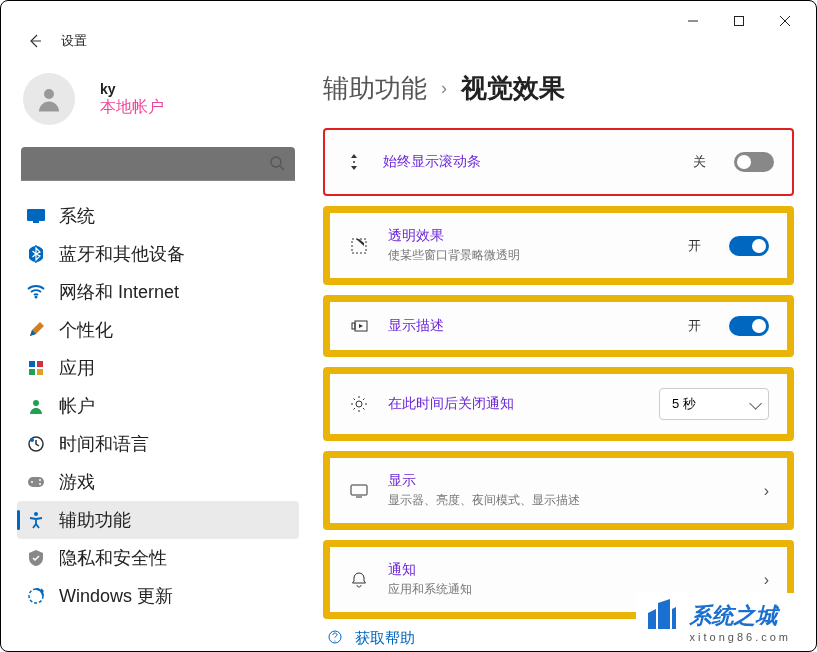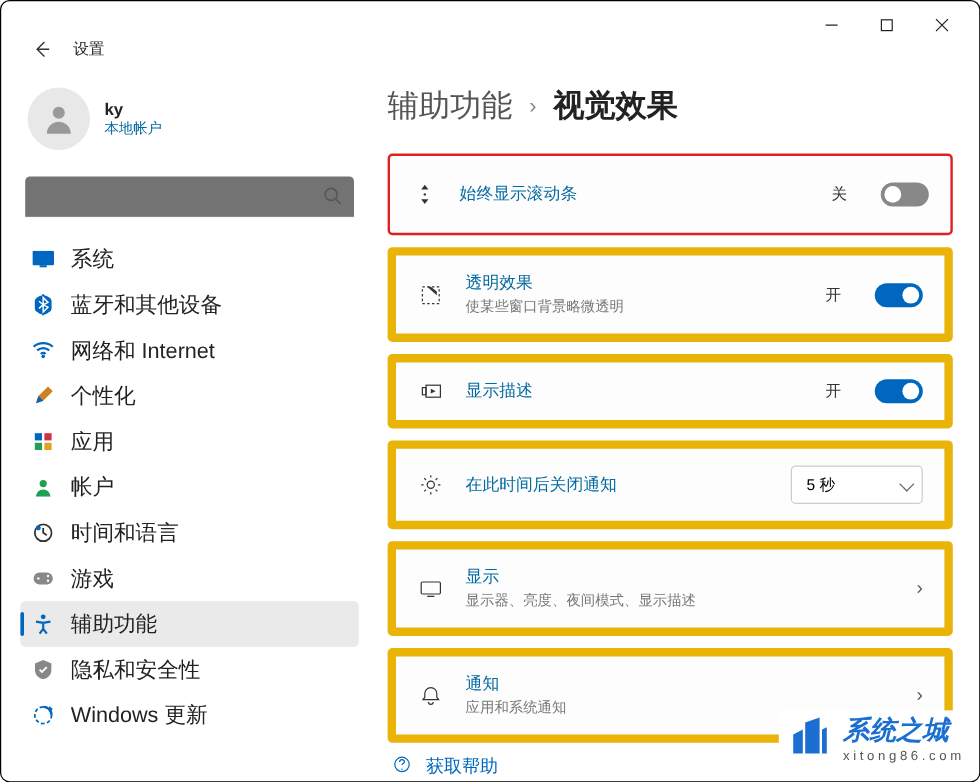--- a/index.html
+++ b/index.html
@@ -5,56 +5,56 @@
 * { box-sizing: border-box; margin: 0; padding: 0; }
 body { font-family: "Segoe UI", "Microsoft YaHei", sans-serif; background: #fff; width: 817px; height: 652px; overflow: hidden; position: relative; border: 1px solid #000; border-radius: 8px; }
 .titlebar { height: 40px; display: flex; justify-content: flex-end; align-items: center; padding-right: 8px; }
 .titlebar .tb-btn { width: 46px; height: 32px; display: flex; align-items: center; justify-content: center; font-size: 12px; color: #222; cursor: pointer; }
 .titlebar .tb-btn svg { stroke: #222; }
 .header-row { display: flex; align-items: center; gap: 16px; padding: 0 0 0 24px; height: 24px; margin-top: -12px; }
 .back-btn { width: 20px; height: 20px; display: flex; align-items: center; justify-content: center; cursor: pointer; }
 .app-title { font-size: 13px; color: #222; }
 .main { display: flex; height: calc(100% - 52px); }
 .sidebar { width: 310px; padding: 12px 12px 0 16px; }
-.profile { display: flex; align-items: center; gap: 12px; padding: 8px 6px 18px 6px; }
+.profile { display: flex; align-items: center; gap: 25px; padding: 8px 6px 18px 6px; }
 .avatar { width: 52px; height: 52px; border-radius: 50%; background: #e8e8e8; display: flex; align-items: center; justify-content: center; }
 .avatar svg { fill: #999; }
 .profile-text .uname { font-size: 14px; font-weight: 600; color: #222; }
-.profile-text .utype { font-size: 12px; color: #0369a1; }
+.profile-text .utype { font-size: 16px; color: #ec4899; }
 .search { position: relative; margin: 4px 4px 16px 4px; }
 .search input { width: 100%; height: 34px; border: none; border-bottom: 1px solid #888; background: #737373; padding: 0 36px 0 10px; font-size: 14px; outline: none; border-radius: 4px 4px 0 0; }
 .search .sicon { position: absolute; right: 10px; top: 8px; color: #555; }
 .nav { margin-top: 6px; }
 .nav-item { display: flex; align-items: center; gap: 14px; height: 38px; padding: 0 10px; border-radius: 4px; cursor: pointer; font-size: 18px; color: #222; position: relative; }
 .nav-item.selected { background: #eaeaea; }
 .nav-item.selected::before { content: ""; position: absolute; left: 0; top: 9px; width: 3px; height: 20px; background: #0067c0; border-radius: 2px; }
 .nav-icon { width: 18px; height: 18px; display: flex; align-items: center; justify-content: center; }
 .content { flex: 1; padding: 18px 22px 0 12px; }
 .breadcrumb { display: flex; align-items: center; gap: 14px; font-size: 26px; color: #222; margin-bottom: 22px; }
 .breadcrumb .bc-link { color: #555; }
 .breadcrumb .bc-sep { color: #888; font-size: 18px; }
 .breadcrumb .bc-current { font-weight: 600; }
 .card { border: 7px solid #eab308; border-radius: 4px; background: #fdfdfd; padding: 14px 18px; margin-bottom: 10px; display: flex; align-items: center; gap: 18px; }
 .card.highlight { border: 2.5px solid #e02020; padding-top: 22px; padding-bottom: 22px; }
 .card .c-icon { width: 22px; display: flex; justify-content: center; color: #333; }
 .card .c-body { flex: 1; }
-.card .c-title { font-size: 14px; color: #0369a1; }
+.card .c-title { font-size: 14px; color: #6d28d9; }
 .card .c-sub { font-size: 12px; color: #777; margin-top: 2px; }
 .card .c-state { font-size: 13px; color: #333; margin-right: 10px; }
 .toggle { width: 40px; height: 20px; border-radius: 10px; position: relative; cursor: pointer; }
 .toggle.off { background: #888; }
 .toggle.on { background: #0067c0; }
 .toggle .knob { position: absolute; width: 14px; height: 14px; border-radius: 50%; background: #fff; top: 3px; }
 .toggle.off .knob { left: 3px; }
 .toggle.on .knob { right: 3px; }
 .dropdown { border: 1px solid #ccc; border-radius: 4px; padding: 6px 30px 6px 12px; font-size: 13px; position: relative; min-width: 110px; cursor: pointer; background: #fff; }
 .dropdown::after { content: ""; position: absolute; right: 10px; top: 12px; width: 8px; height: 8px; border-right: 1px solid #666; border-bottom: 1px solid #666; transform: rotate(45deg) translateY(-3px); }
 .section-h { font-size: 14px; font-weight: 600; color: #222; margin: 24px 0 12px 4px; }
 .arrow-right { font-size: 16px; color: #555; }
-.watermark { position: absolute; right: 6px; bottom: 6px; display: flex; align-items: flex-start; gap: 8px; background: #fff; padding: 2px 6px; margin-top: 46px; }
+.watermark { position: absolute; right: 19px; bottom: 6px; display: flex; align-items: flex-end; gap: 8px; background: #fff; padding: 2px 6px; margin-top: 46px; }
 .watermark .wm-icon { color: #1b6fd0; font-size: 34px; }
 .watermark .wm-t1 { color: #1b6fd0; font-size: 22px; font-weight: 700; font-style: italic; }
 .watermark .wm-t2 { color: #555; font-size: 11px; letter-spacing: 3px; }
 .help-row { display: flex; align-items: flex-start; gap: 12px; color: #0067c0; font-size: 15px; margin-top: 0; padding-left: 4px; }
 </style>
 </head>
 <body>
 
 <div class="titlebar">
   <div class="tb-btn">

